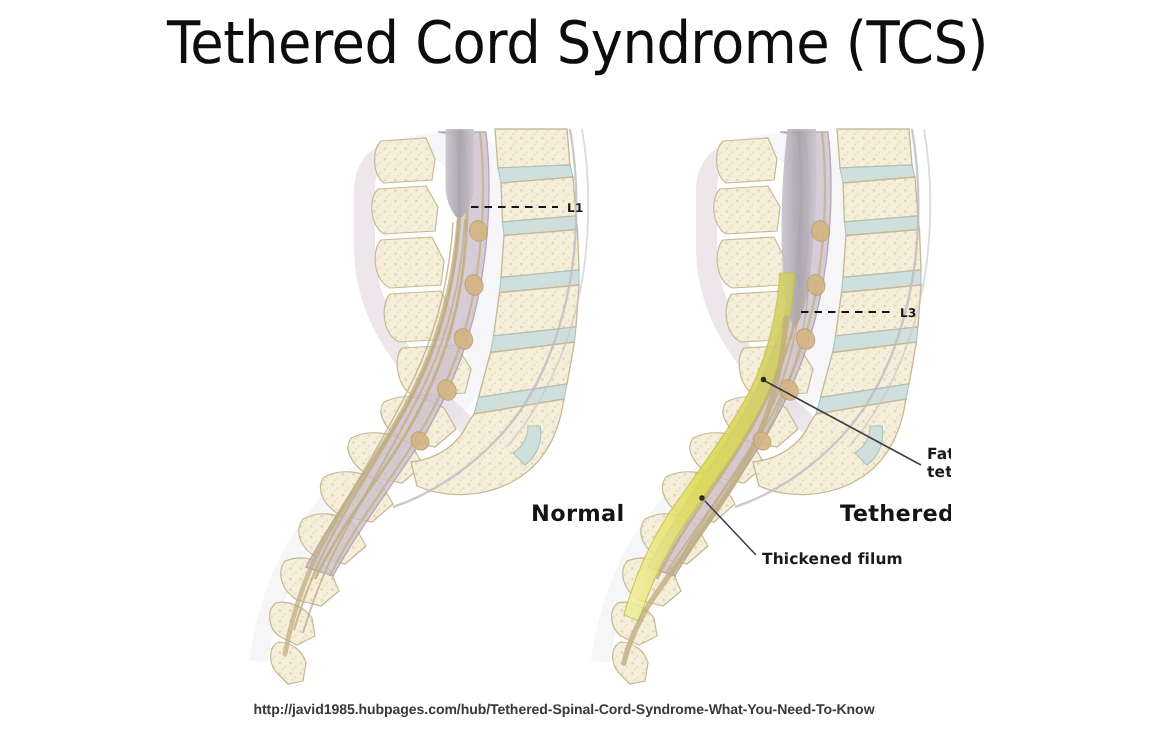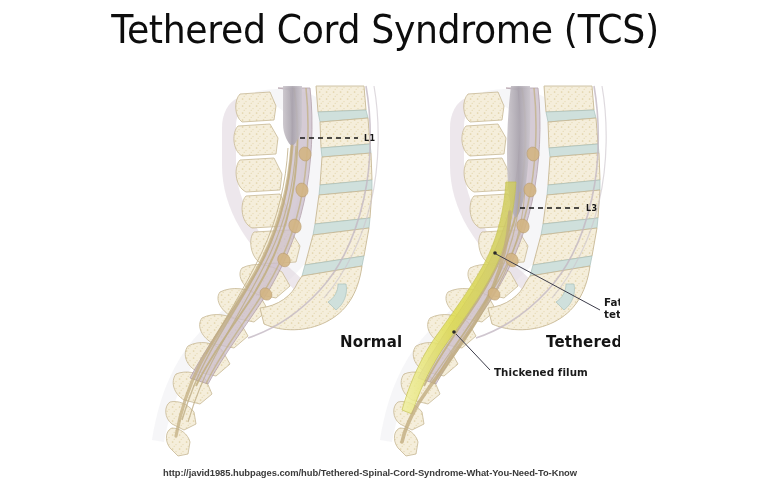--- a/index.html
+++ b/index.html
@@ -30,40 +30,41 @@
     color: #0d0d0d;
     line-height: 1.15;
     white-space: nowrap;
     transform: scaleX(0.93);
     transform-origin: center top;
   }
 
   
   #figure-area {
     position: absolute;
-    left: 150px;
+    left: 164px;
     top: 62px;
     width: 470px;
     height: 395px;
   }
   #spine-figure { display: block; width: 470px; height: 395px; }
 
   
   #source-caption {
     position: absolute;
     left: 163px;
     top: 466px;
     width: 420px;
     font-family: "Liberation Sans", sans-serif;
     font-size: 9.4px;
     font-weight: 600;
     color: #3a3a3a;
     line-height: 1.45;
     letter-spacing: -0.05px;
     word-break: break-all;
+    text-align: right;
   }
 
   
   .lbl-main   { font-family: "DejaVu Sans", sans-serif; font-size: 15px; font-weight: 700; fill: #141414; letter-spacing: 0.2px; }
   .lbl-anno   { font-family: "DejaVu Sans", sans-serif; font-size: 10.3px; font-weight: 700; fill: #1a1a1a; letter-spacing: 0.1px; }
   .lbl-level  { font-family: "DejaVu Sans", sans-serif; font-size: 8px; font-weight: 700; fill: #151515; letter-spacing: 0.3px; }
 </style>
 </head>
 <body>
 

